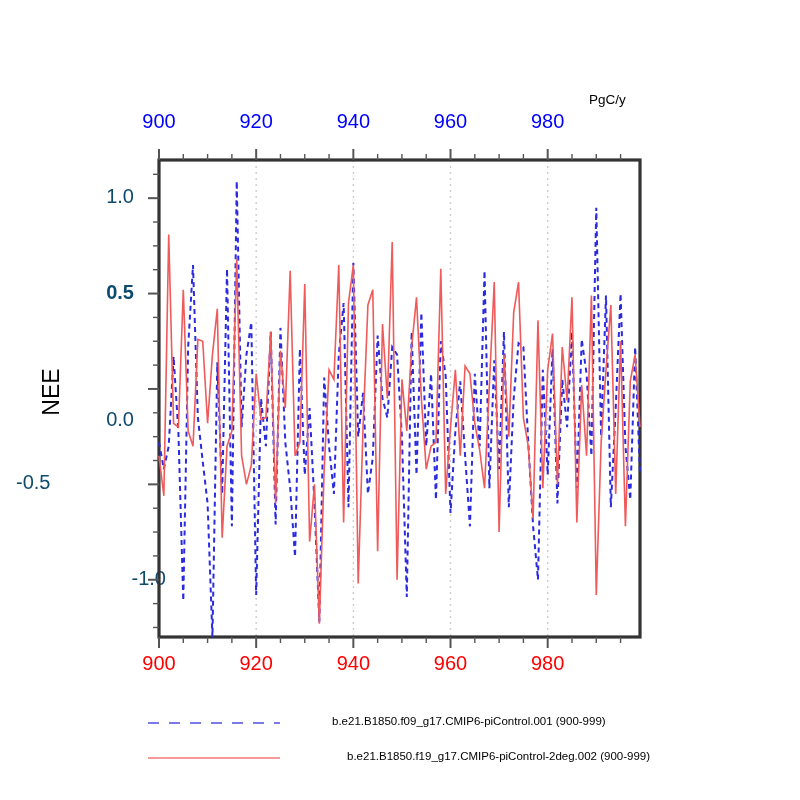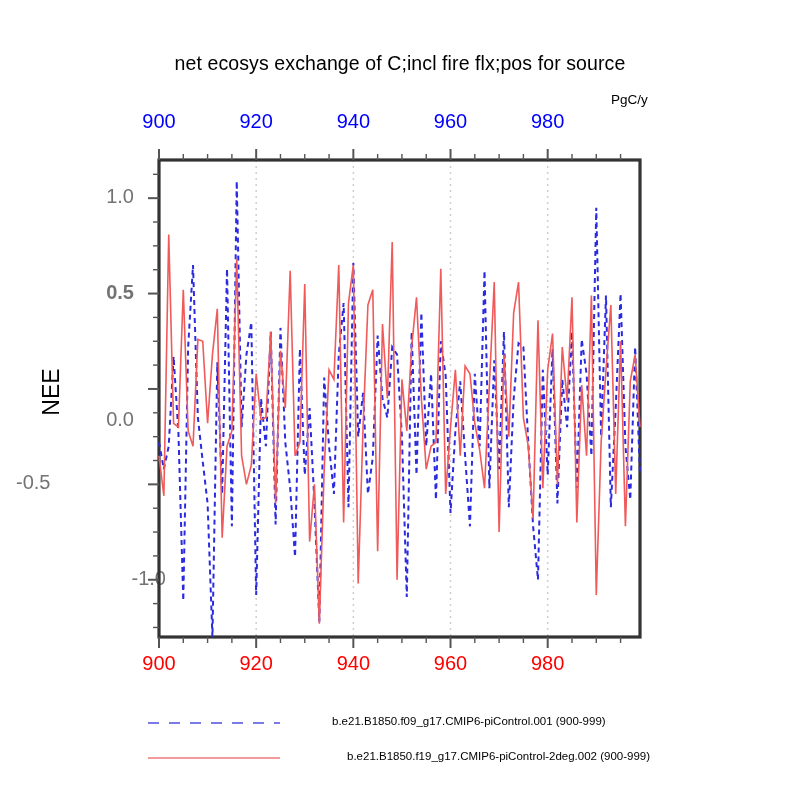--- a/index.html
+++ b/index.html
@@ -25,21 +25,21 @@
     left: 0;
     top: 52px;
     width: 800px;
     text-align: center;
     font-size: 19.5px;
     color: #000000;
     letter-spacing: 0.1px;
   }
   .unit-label {
     position: absolute;
-    left: 611px;
+    left: 589px;
     top: 92px;
     font-size: 13.5px;
     color: #000000;
   }
   .ylabel {
     position: absolute;
     left: -2px;
     top: 372px;
     width: 120px;
     text-align: center;
@@ -48,39 +48,38 @@
     transform: rotate(-90deg);
     transform-origin: 60px 20px;
   }
   .tick-label {
     position: absolute;
     font-size: 20px;
     white-space: nowrap;
   }
   .tick-top { color: #0000ff; }
   .tick-bottom { color: #ff0000; }
-  .tick-left { color: #737373; }
+  .tick-left { color: #0c4a6e; }
   .legend-text {
     position: absolute;
     font-size: 11.5px;
     color: #000000;
     white-space: nowrap;
     padding-left: 37px;
   }
   svg { display: block; }
   .frame-line { stroke: #333333; fill: none; }
   .tickmark { stroke: #555555; fill: none; }
   .gridline { stroke: #cccccc; stroke-width: 1.4; stroke-dasharray: 2 4; }
 </style>
 </head>
 <body>
 
 <div id="root">
 
-  <div class="plot-title">net ecosys exchange of C;incl fire flx;pos for source</div>
   <div class="unit-label">PgC/y</div>
   <div class="ylabel">NEE</div>
 
   <div id="tick-layer">
       <div class="tick-label tick-top" style="left: 159px; top: 110px; transform: translateX(-50%);">900</div>
       <div class="tick-label tick-bottom" style="left: 159px; top: 652px; transform: translateX(-50%);">900</div>
       <div class="tick-label tick-top" style="left: 256.172px; top: 110px; transform: translateX(-50%);">920</div>
       <div class="tick-label tick-bottom" style="left: 256.172px; top: 652px; transform: translateX(-50%);">920</div>
       <div class="tick-label tick-top" style="left: 353.343px; top: 110px; transform: translateX(-50%);">940</div>
       <div class="tick-label tick-bottom" style="left: 353.343px; top: 652px; transform: translateX(-50%);">940</div>

